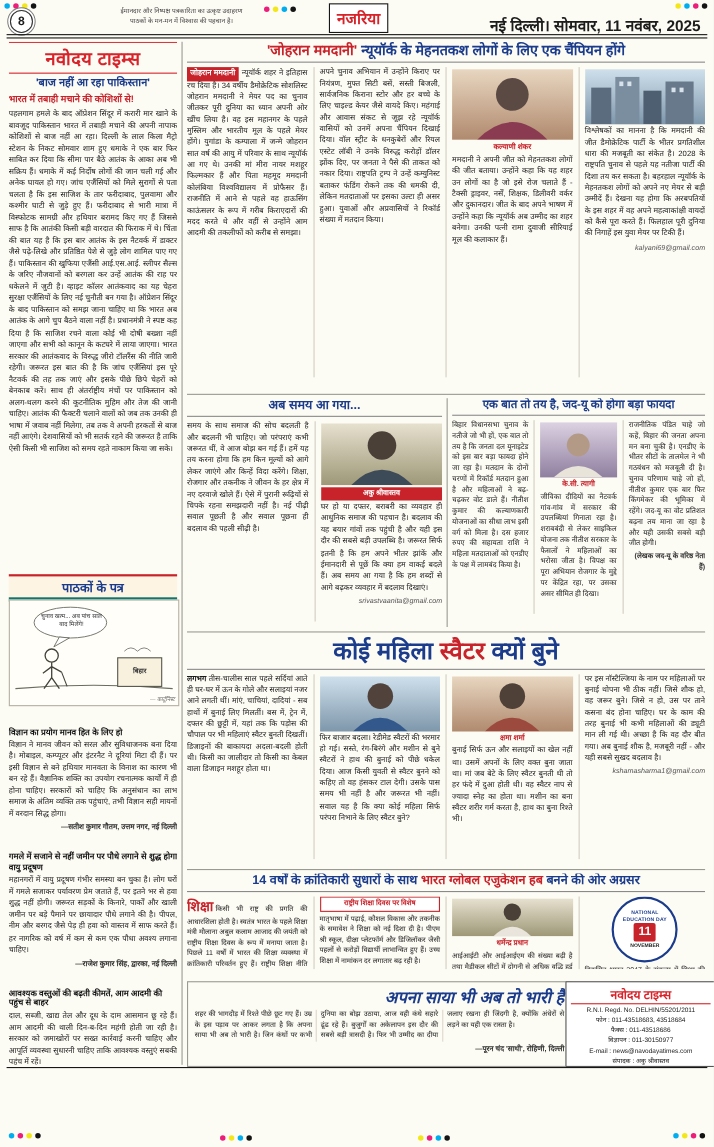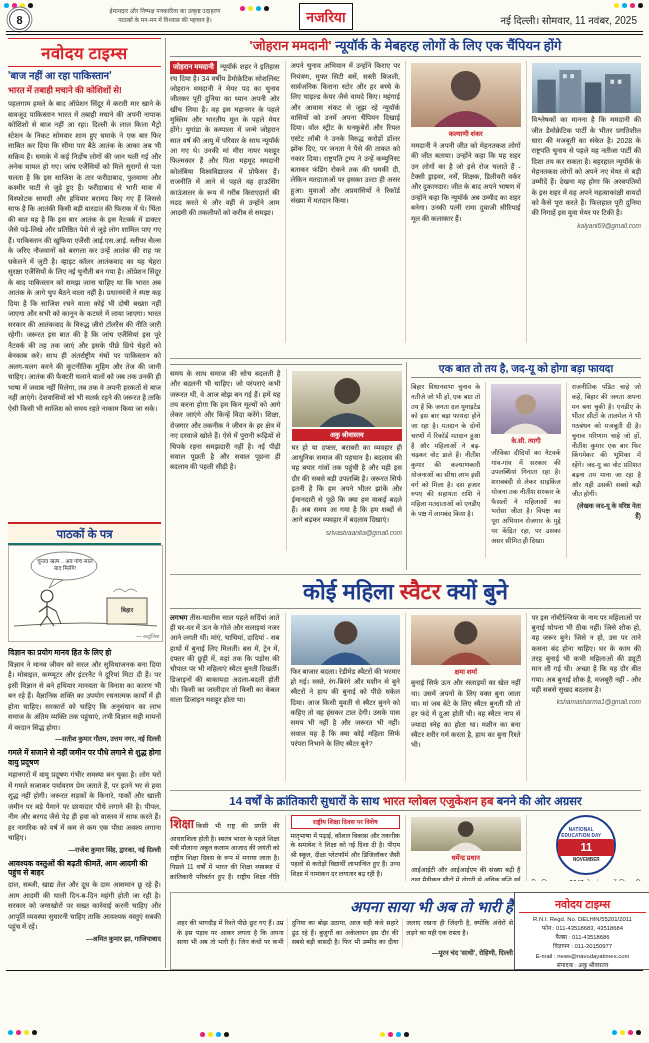--- a/index.html
+++ b/index.html
@@ -9,36 +9,36 @@
   
   .regs{display:flex;gap:3px;align-items:center}
   .reg{width:5px;height:5px;border-radius:50%;display:inline-block}
   .reg.c{background:#00aeef}.reg.m{background:#ec1e79}.reg.y{background:#f3e71a}.reg.k{background:#141414}
   
   .pageno{width:19px;height:19px;border:1.3px solid #333;border-radius:50%;display:flex;align-items:center;
     justify-content:center;font-weight:bold;font-size:11px;box-shadow:0 0 0 1.5px #fff,0 0 0 2.4px #777;background:#fff}
   .tagline{font-size:6px;line-height:1.45;text-align:center;color:#444}
   .nazbox{border:1.6px solid #161616;display:flex;align-items:center;justify-content:center;
     font-size:14px;font-weight:bold;color:#d8232a;background:#fff}
-  .dateline{font-size:10px;font-weight:normal;color:#1c1c1c}
+  .dateline{font-size:14px;font-weight:bold;color:#1c1c1c}
   .hrA{border-top:1.6px solid #161616}
   .hrB{border-top:0.6px solid #161616}
   
   .masthead{color:#d8232a;font-size:16.5px;font-weight:bold;text-align:center;letter-spacing:.4px;
     border-top:1px solid #d8232a;border-bottom:1px solid #d8232a;padding:2px 0;margin-bottom:3px}
-  .edit-blue{color:#1b3c8c;font-size:10px;font-weight:bold;line-height:1.25}
+  .edit-blue{color:#1b3c8c;font-size:10px;font-weight:bold;text-align:center;line-height:1.25}
   .edit-red{color:#c8232b;font-size:8.5px;font-weight:bold;margin:2px 0 4px;line-height:1.25}
   .body-sm{font-size:7px;line-height:1.5;text-align:justify}
   .lettershead{color:#1b3c8c;font-weight:bold;text-align:center;font-size:11.5px;
     border-top:2px solid #c8232b;border-bottom:4px solid #0f766e;padding:2px 0;background:#fdf4e3}
   .cartoon{border:1px solid #b5b0a2;background:#fffef8;position:relative;overflow:hidden}
   .bubble-text{position:absolute;font-size:5.5px;line-height:1.25;text-align:center;color:#333}
   .cartoon-label{position:absolute;font-size:6px;font-weight:bold;color:#333;text-align:center}
   .cartoon-sign{position:absolute;font-size:5px;font-style:italic;color:#666;right:3px;bottom:2px}
-  .ltr-title{font-size:7.6px;font-weight:bold;margin:5px 0 2px;line-height:1.3;color:#111}
+  .ltr-title{font-size:7.6px;font-weight:bold;margin:18px 0 2px;line-height:1.3;color:#111}
   .sender{font-size:6.6px;font-weight:bold;text-align:right;color:#333;margin-top:1px}
   
   .art{position:absolute;overflow:hidden}
   .art-head{font-weight:bold;text-align:center;line-height:1.25;margin-bottom:2px}
   .blue{color:#1b3c8c}.red{color:#c8232b}
   .headrule{border-top:1px solid #8a8a8a;margin:2px 0 4px}
   .colrow{display:flex;align-items:stretch}
   .col{flex:1;padding:0 5px;font-size:7px;line-height:1.48;text-align:justify;overflow:hidden}
   .col+.col{border-left:1px solid #d2cec2}
   .col:first-child{padding-left:0}.col:last-child{padding-right:0}
@@ -54,21 +54,21 @@
   .h64{height:64px}.h56{height:56px}.h50{height:50px}
   .pcap{font-size:6.6px;font-weight:bold;color:#c8232b;text-align:center;margin-bottom:2px}
   .pcap-bar{background:#c8232b;color:#fff;font-size:6.6px;font-weight:bold;text-align:center;padding:1px 2px;margin:0 0 2px}
   .email{font-size:6.5px;color:#555;font-style:italic;text-align:right;margin-top:2px}
   .credit{font-size:6.5px;color:#333;font-weight:bold;text-align:right;margin-top:2px}
   .vline{border-left:1px solid #9a9a92}
   .hline{border-top:1px solid #9a9a92}
   .speclabel{color:#c8232b;border:1px solid #c8232b;font-size:6.4px;font-weight:bold;text-align:center;
     padding:1px 2px;margin-bottom:2px;background:#fff}
   .badge{width:56px;height:56px;border-radius:50%;border:2px solid #1b3c8c;margin:0 auto 3px;display:flex;
-    flex-direction:column;justify-content:center;background:#fff;text-align:center}
+    flex-direction:column;align-items:center;justify-content:center;background:#fff;text-align:center}
   .badge .bt{font-size:4.6px;font-weight:bold;color:#1b3c8c;letter-spacing:.2px;line-height:1.2;width:46px}
   .badge .bd{background:#c8232b;color:#fff;font-size:11px;font-weight:bold;padding:0 4px;border-radius:2px;margin:1px 0}
   .badge .bm{font-size:4.6px;font-weight:bold;color:#222}
   .poem{border:1px solid #9a9a92;padding:3px 6px;background:#fdfcf4;overflow:hidden}
   .poem-title{font-weight:bold;font-size:15px;text-align:right;color:#1b3c8c;margin-bottom:2px;font-style:italic}
   .poem-body{font-size:6.4px;line-height:1.5;text-align:justify;column-count:3;column-gap:8px;column-rule:1px solid #ddd8ca}
   .imprint{border:1px solid #555;padding:3px 4px;background:#fff;text-align:center;overflow:hidden}
   .imprint .ib{color:#d8232a;font-weight:bold;font-size:11px;margin-bottom:2px;border-bottom:1px solid #d8232a;padding-bottom:1px}
   .imprint .il{font-size:5.9px;line-height:1.55;color:#222}
 </style>
@@ -149,21 +149,21 @@
       <div class="body-sm">दाल, सब्जी, खाद्य तेल और दूध के दाम आसमान छू रहे हैं। आम आदमी की थाली दिन-ब-दिन महंगी होती जा रही है। सरकार को जमाखोरों पर सख्त कार्रवाई करनी चाहिए और आपूर्ति व्यवस्था सुधारनी चाहिए ताकि आवश्यक वस्तुएं सबकी पहुंच में रहें।</div>
       <div class="sender">—अमित कुमार झा, गाजियाबाद</div>
     </div>
   </div>
 
   <div class="abs vline" style="left:165px;top:38px;height:930px"></div>
 
   <div class="art" style="left:170px;top:38px;width:471px;height:316px">
     <div class="art-head" style="font-size:13px">
       <span class="red">'जोहरान ममदानी'</span>
-      <span class="blue">न्यूयॉर्क के मेबहरह लोगों के लिए एक चैंपियन होंगे</span>
+      <span class="blue">न्यूयॉर्क के मेहनतकश लोगों के लिए एक चैंपियन होंगे</span>
     </div>
     <div class="headrule"></div>
     <div class="colrow" style="height:282px">
       <div class="col">
         <span class="kicker">जोहरान ममदानी</span><span>न्यूयॉर्क शहर ने इतिहास रच दिया है। 34 वर्षीय डैमोक्रेटिक सोशलिस्ट जोहरान ममदानी ने मेयर पद का चुनाव जीतकर पूरी दुनिया का ध्यान अपनी ओर खींच लिया है। वह इस महानगर के पहले मुस्लिम और भारतीय मूल के पहले मेयर होंगे। युगांडा के कम्पाला में जन्मे जोहरान सात वर्ष की आयु में परिवार के साथ न्यूयॉर्क आ गए थे। उनकी मां मीरा नायर मशहूर फिल्मकार हैं और पिता महमूद ममदानी कोलंबिया विश्वविद्यालय में प्रोफैसर हैं। राजनीति में आने से पहले वह हाऊसिंग काऊंसलर के रूप में गरीब किराएदारों की मदद करते थे और वहीं से उन्होंने आम आदमी की तकलीफों को करीब से समझा।</span>
       </div>
       <div class="col">
         <span>अपने चुनाव अभियान में उन्होंने किराए पर नियंत्रण, मुफ्त सिटी बसें, सस्ती बिजली, सार्वजनिक किराना स्टोर और हर बच्चे के लिए चाइल्ड केयर जैसे वायदे किए। महंगाई और आवास संकट से जूझ रहे न्यूयॉर्क वासियों को उनमें अपना चैंपियन दिखाई दिया। वॉल स्ट्रीट के धनकुबेरों और रियल एस्टेट लॉबी ने उनके विरुद्ध करोड़ों डॉलर झोंक दिए, पर जनता ने पैसे की ताकत को नकार दिया। राष्ट्रपति ट्रम्प ने उन्हें कम्युनिस्ट बताकर फंडिंग रोकने तक की धमकी दी, लेकिन मतदाताओं पर इसका उल्टा ही असर हुआ। युवाओं और अप्रवासियों ने रिकॉर्ड संख्या में मतदान किया।</span>
       </div>
       <div class="col">
@@ -191,20 +191,21 @@
         </div>
         <span>विश्लेषकों का मानना है कि ममदानी की जीत डैमोक्रेटिक पार्टी के भीतर प्रगतिशील धारा की मजबूती का संकेत है। 2028 के राष्ट्रपति चुनाव से पहले यह नतीजा पार्टी की दिशा तय कर सकता है। बहरहाल न्यूयॉर्क के मेहनतकश लोगों को अपने नए मेयर से बड़ी उम्मीदें हैं। देखना यह होगा कि अरबपतियों के इस शहर में वह अपने महत्वाकांक्षी वायदों को कैसे पूरा करते हैं। फिलहाल पूरी दुनिया की निगाहें इस युवा मेयर पर टिकी हैं।</span>
         <div class="email">kalyani69@gmail.com</div>
       </div>
     </div>
   </div>
 
   <div class="abs hline" style="left:170px;top:358px;width:471px"></div>
 
   <div class="art" style="left:170px;top:362px;width:232px;height:210px">
+    <div class="art-head blue" style="font-size:11.5px">अब समय आ गया...</div>
     <div class="headrule"></div>
     <div class="colrow" style="height:182px">
       <div class="col">
         <span>समय के साथ समाज की सोच बदलती है और बदलनी भी चाहिए। जो परंपराएं कभी जरूरत थीं, वे आज बोझ बन गई हैं। हमें यह तय करना होगा कि हम किन मूल्यों को आगे लेकर जाएंगे और किन्हें विदा करेंगे। शिक्षा, रोजगार और तकनीक ने जीवन के हर क्षेत्र में नए दरवाजे खोले हैं। ऐसे में पुरानी रूढ़ियों से चिपके रहना समझदारी नहीं है। नई पीढ़ी सवाल पूछती है और सवाल पूछना ही बदलाव की पहली सीढ़ी है।</span>
       </div>
       <div class="col">
         <div class="ph g3 h56">
           <svg viewBox="0 0 40 28" preserveAspectRatio="xMidYMax meet">
               <circle cx="20" cy="10" r="6.5" fill="#4a4038"></circle>
               <path d="M6 28 Q20 14 34 28 Z" fill="#3d4a57"></path>

